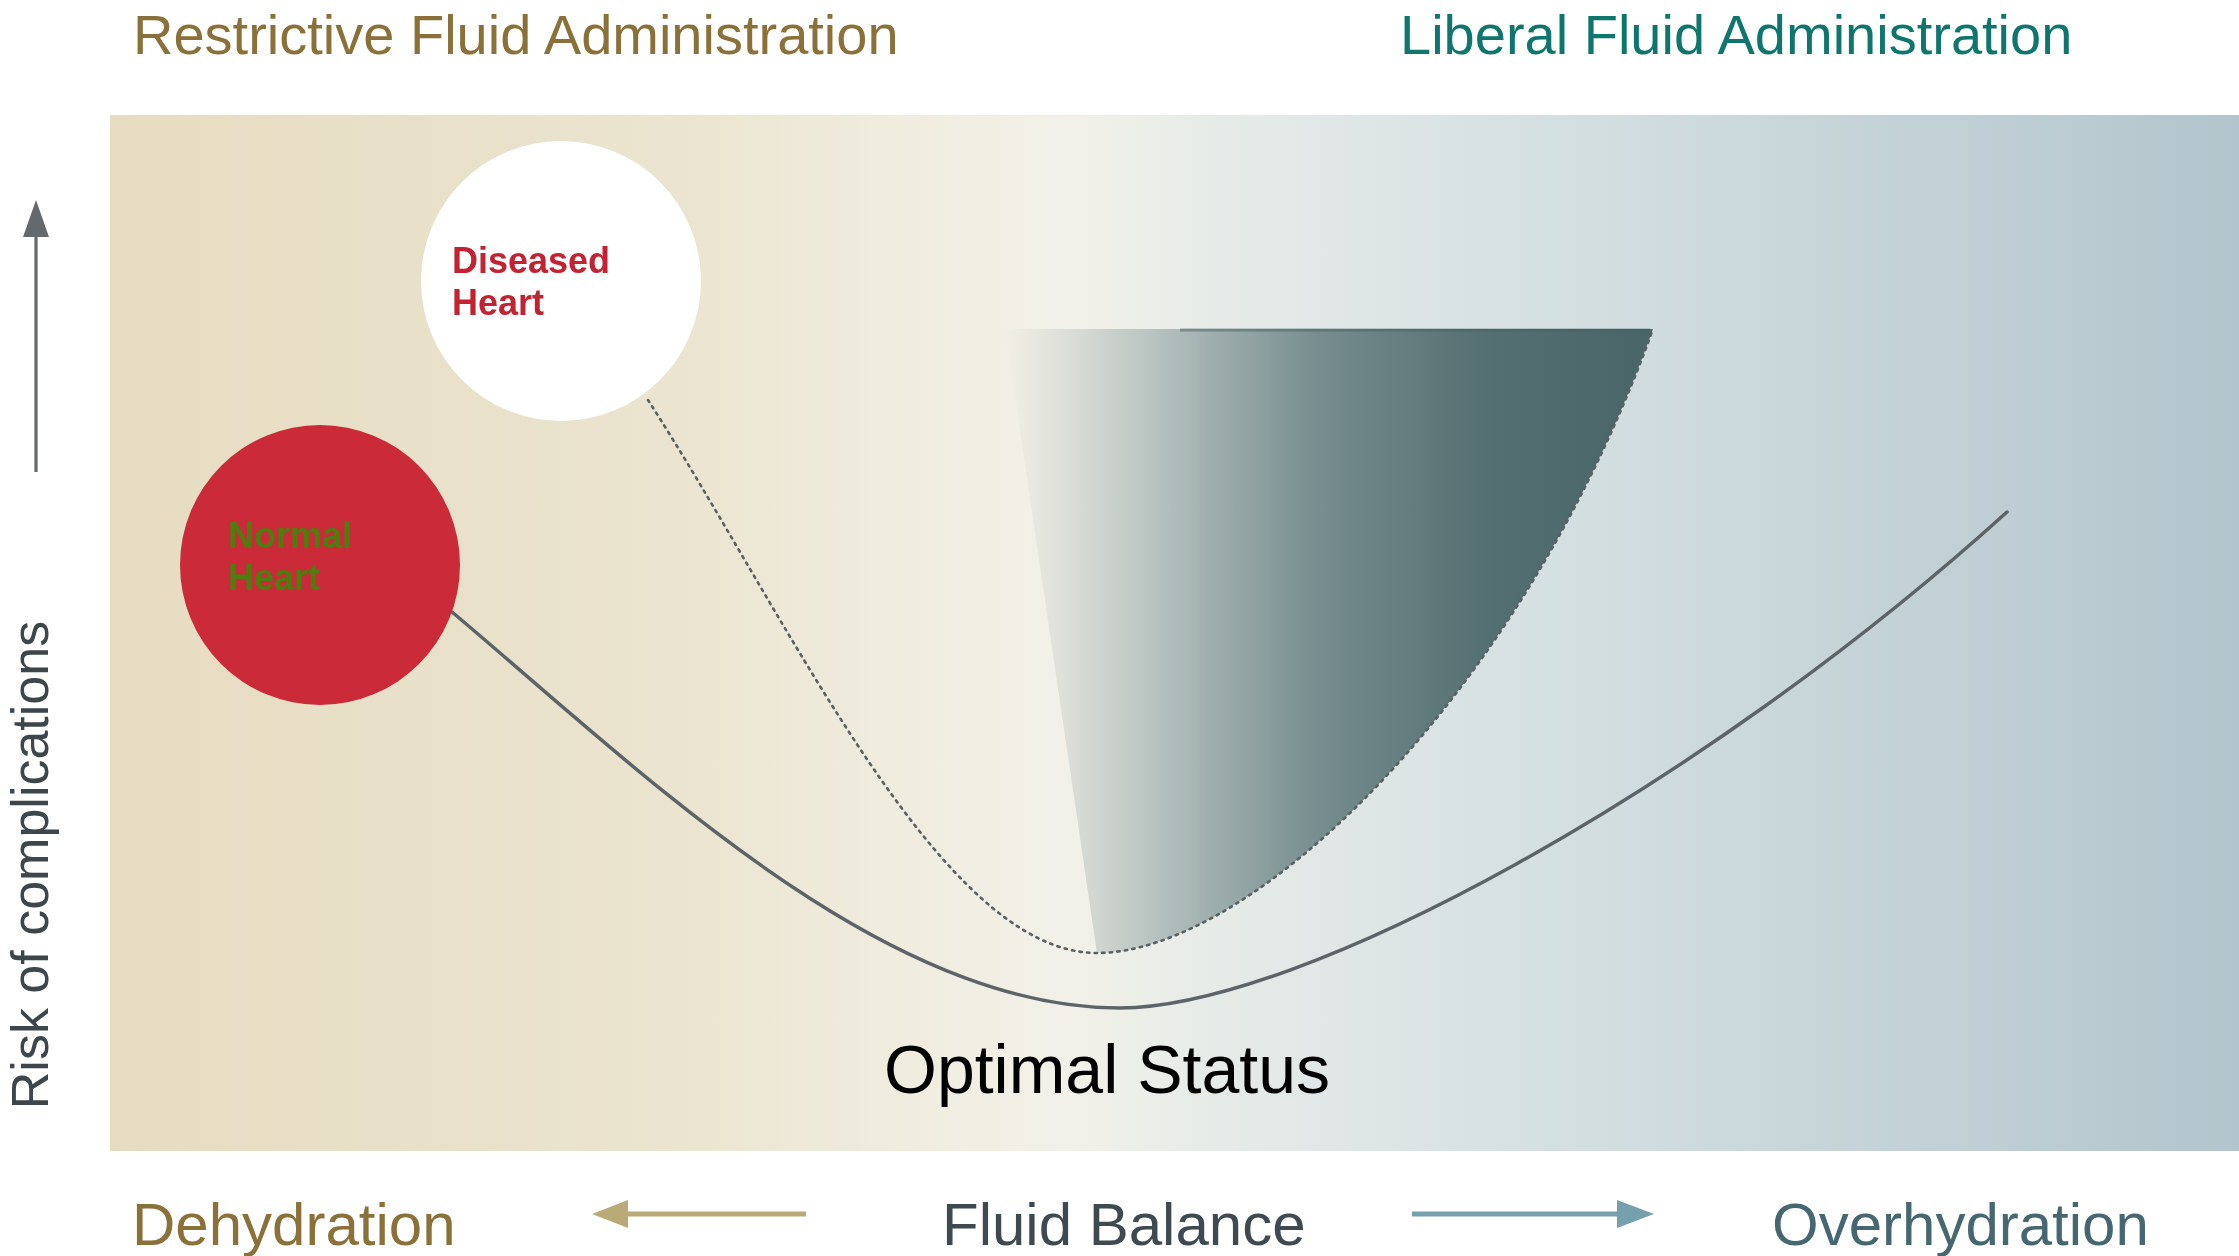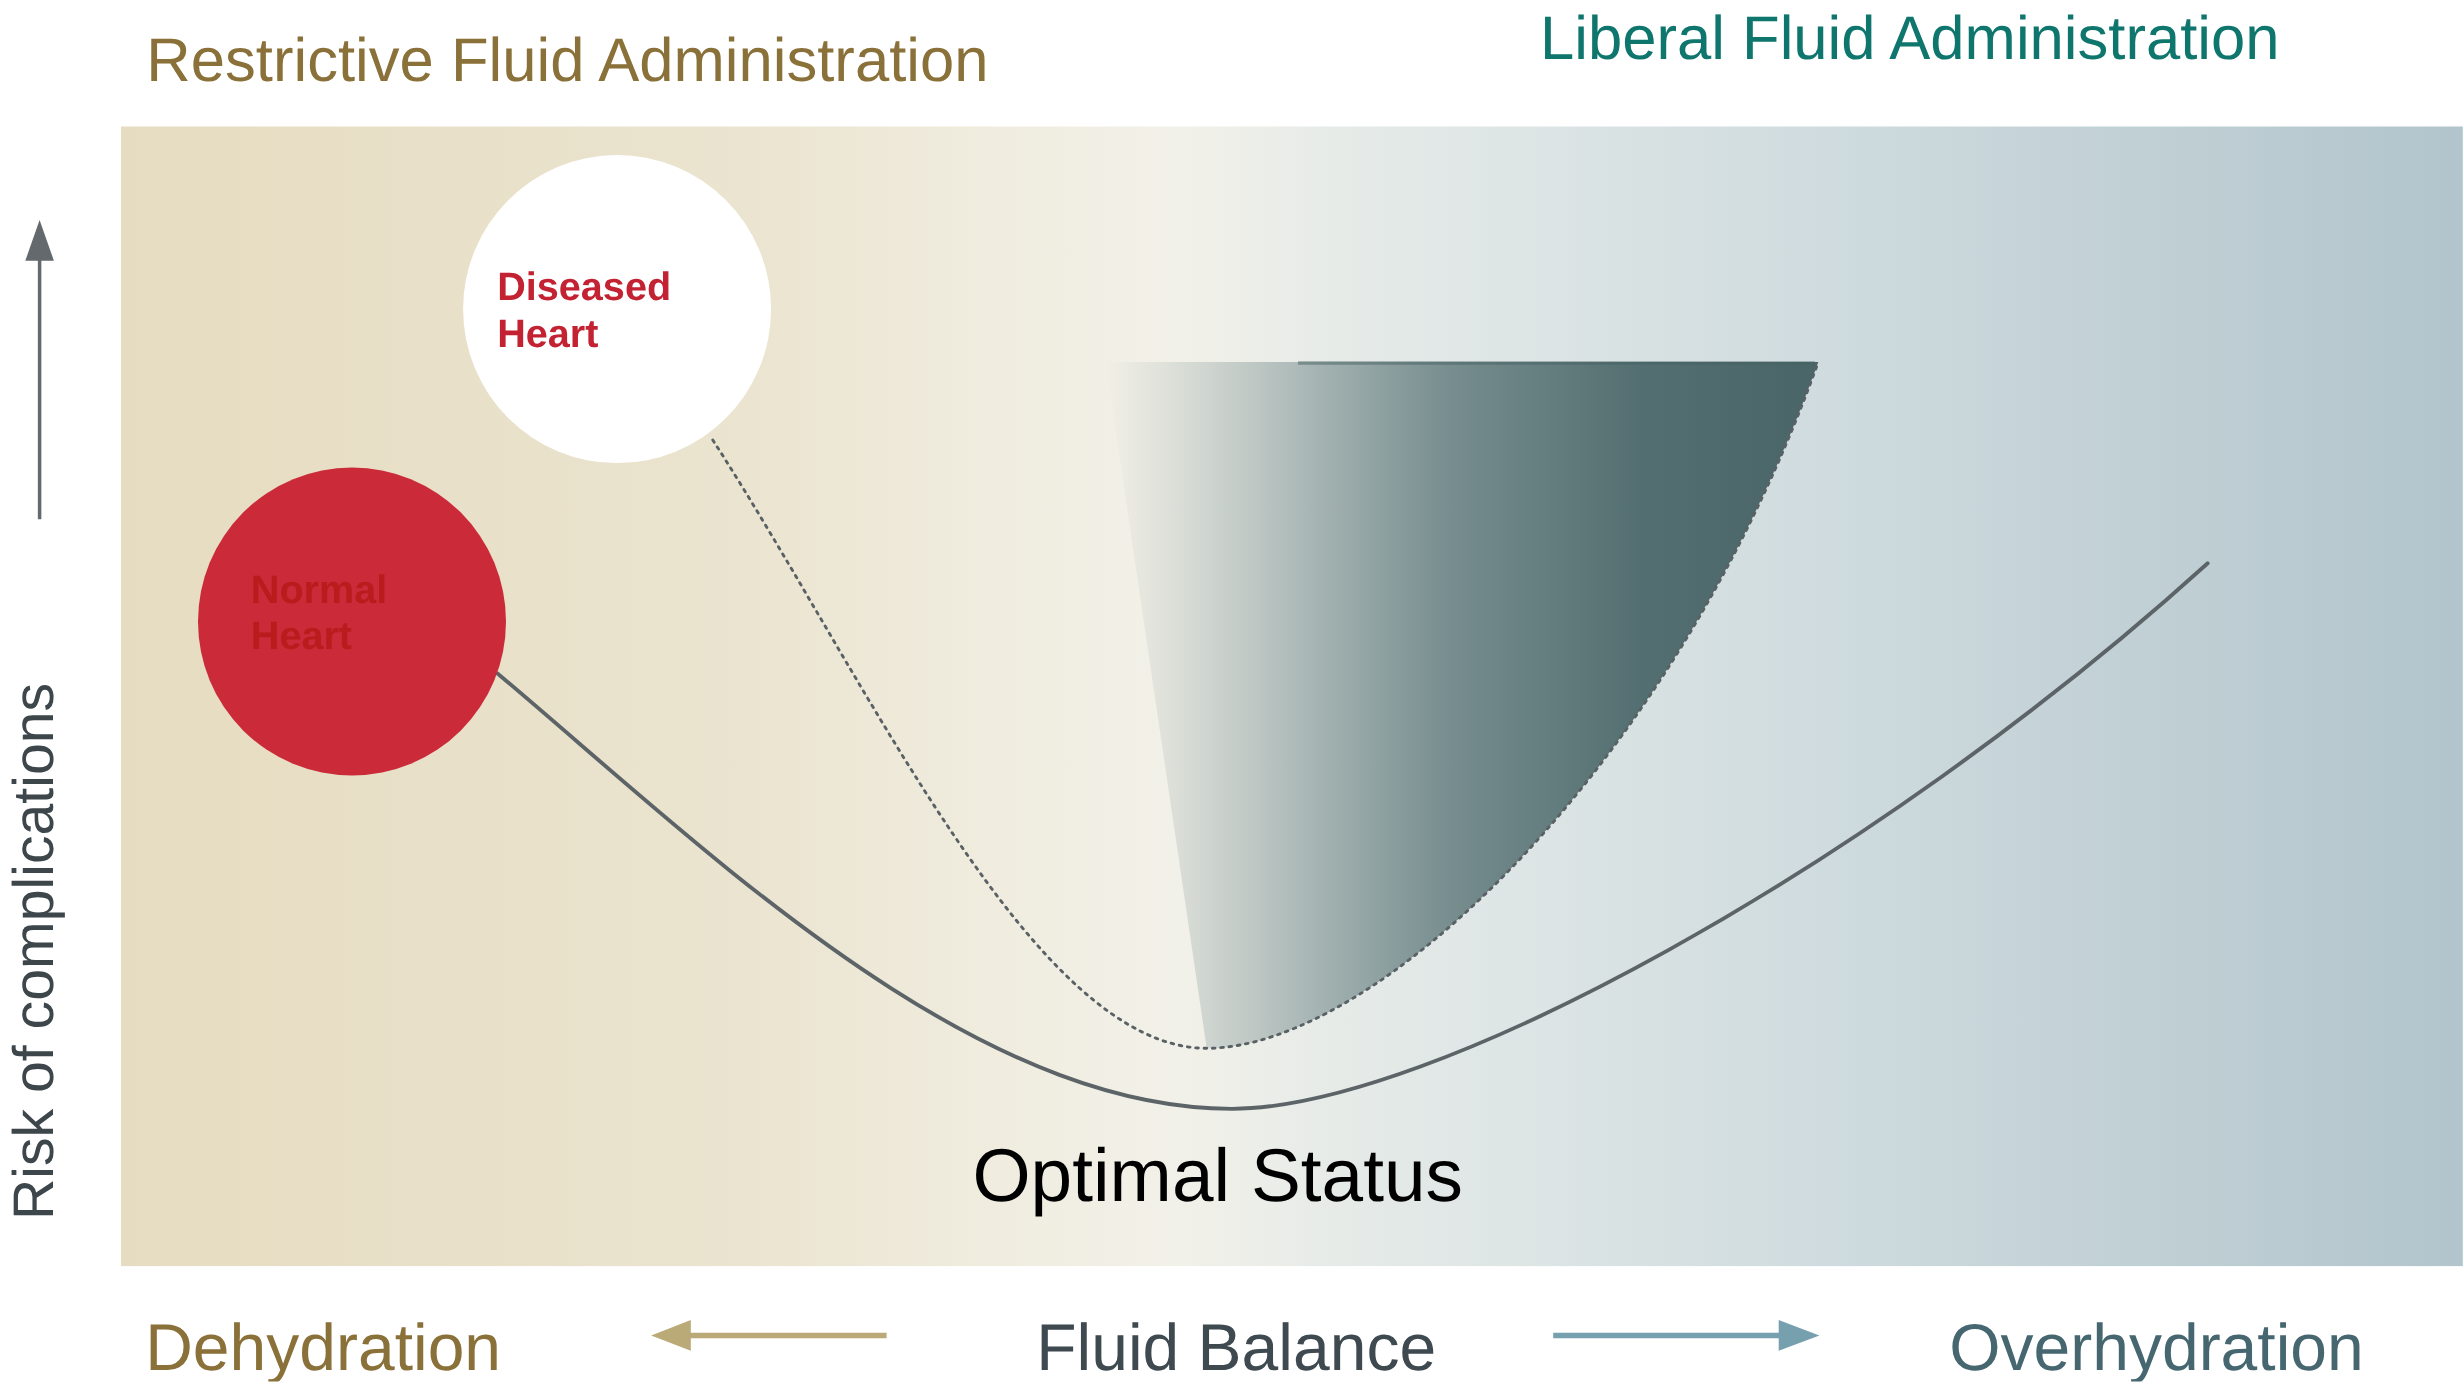--- a/index.html
+++ b/index.html
@@ -22,41 +22,41 @@
       #e6ebe8 52%,
       #dde5e5 60%,
       #d0dcdf 72%,
       #c2d1d6 85%,
       #b2c5cc 100%);
   }
 
   svg.overlay{left:0;top:0;width:2239px;height:1256px;}
 
   .title{font-size:56px;font-weight:400;letter-spacing:0px;white-space:nowrap;line-height:1.1;}
-  #title-left{left:133px;top:4px;color:#8a7139;margin-top:20px;}
+  #title-left{left:133px;top:4px;color:#8a7139;}
   #title-right{left:1400px;top:4px;color:#0f766e;}
 
   .bottom-label{font-size:60px;font-weight:400;white-space:nowrap;line-height:1.1;}
   #label-dehydration{left:132px;top:1192px;color:#8a7139;}
   #label-fluid-balance{left:942px;top:1192px;color:#3e4950;}
   #label-overhydration{left:1772px;top:1192px;color:#476770;}
 
   #optimal-status{left:884px;top:1030px;font-size:68px;color:#000000;white-space:nowrap;}
 
   .bubble{border-radius:50%;}
   #circle-normal{
     left:180px;top:425px;width:280px;height:280px;background:#cb2a39;
   }
   #circle-diseased{
     left:421px;top:141px;width:280px;height:280px;background:#ffffff;
   }
   .bubble-label{
     font-size:36px;line-height:1.16;white-space:pre-line;font-weight:700;
   }
-  #label-normal{left:228px;top:515px;color:#b91c1c;}
+  #label-normal{left:228px;top:515px;color:#4d7c0f;}
   #label-diseased{left:452px;top:240px;color:#c32233;}
 </style>
 </head>
 <body>
 
 <div id="panel" class="abs"></div>
 
 <svg class="abs overlay" viewBox="0 0 2239 1256">
   <defs>
     <linearGradient id="funnelGrad" gradientUnits="userSpaceOnUse" x1="1005" y1="0" x2="1630" y2="0">

